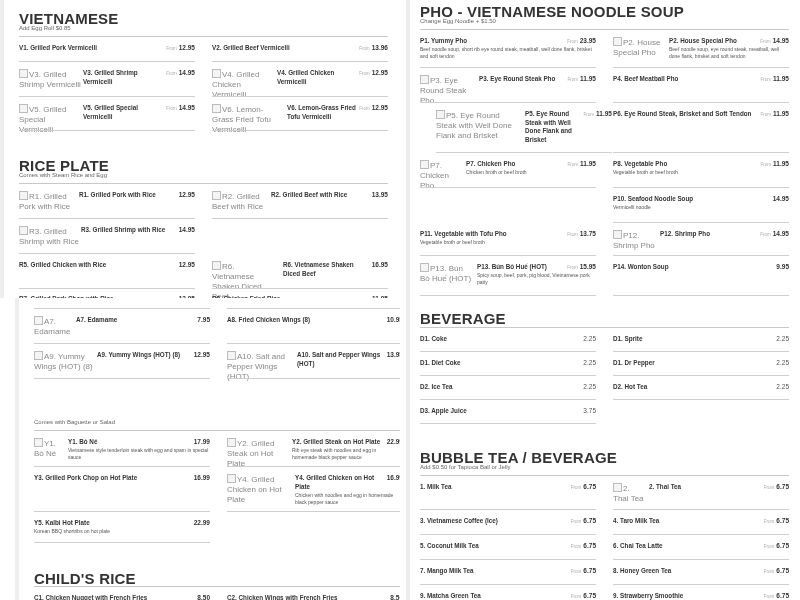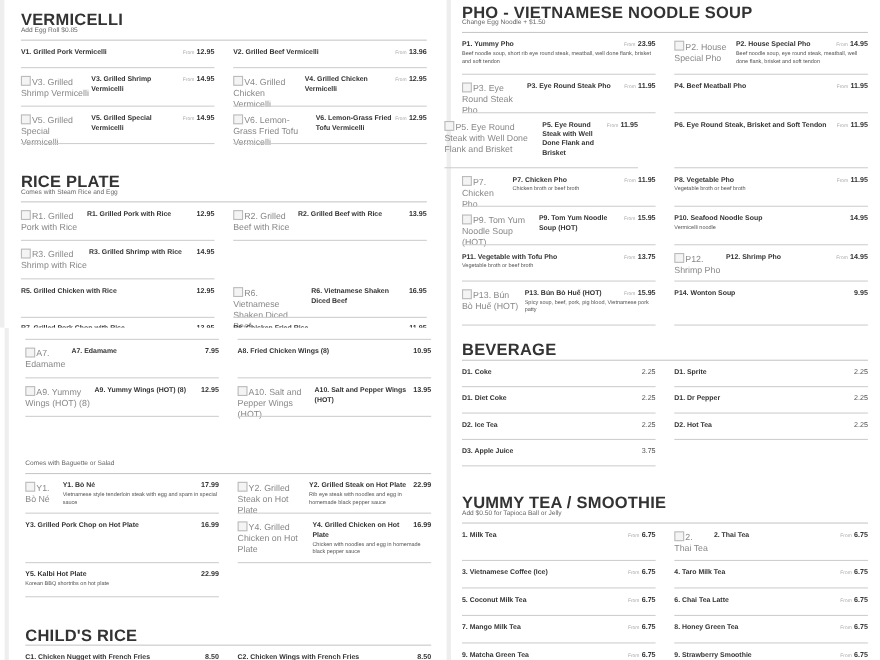--- a/index.html
+++ b/index.html
@@ -18,21 +18,21 @@
   .desc { position:absolute; font-size:5px; color:#555; line-height:6.8px; }
   .price { position:absolute; right:0; font-size:6.5px; font-weight:bold; color:#333; white-space:nowrap; text-align:right; }
   .from { font-size:4.5px; font-weight:normal; color:#aaa; margin-right:2px; }
 </style>
 </head>
 <body>
 
 <div class="tile" style="left:0;top:0;width:400px;height:298px;">
   <div class="edge"></div>
 
-  <div class="sec-title" style="left:19px;top:10px;">VERMICELLI</div>
+  <div class="sec-title" style="left:19px;top:10px;">VIETNAMESE</div>
   <div class="sec-sub" style="left:19px;top:25px;">Add Egg Roll $0.85</div>
   <div class="rule" style="left:19px;top:36px;width:369px;"></div>
 
   <div class="item" style="left:19px;top:37px;width:176px;height:25px;">
     <div class="name" style="left:0;top:7px;width:130px;">V1. Grilled Pork Vermicelli</div>
     <div class="price" style="top:7px;"><span class="from">From</span><span>12.95</span></div>
     <div class="line"></div>
   </div>
 
   <div class="item" style="left:212px;top:37px;width:176px;height:25px;">
@@ -112,21 +112,21 @@
     <div class="name" style="left:0;top:6px;width:130px;">R7. Grilled Pork Chop with Rice</div>
     <div class="price" style="top:6px;">13.95</div>
   </div>
 
   <div class="item" style="left:212px;top:289px;width:176px;height:20px;">
     <div class="name" style="left:0;top:6px;width:130px;">R8. Chicken Fried Rice</div>
     <div class="price" style="top:6px;">11.95</div>
   </div>
 </div>
 
-<div class="tile" style="left:4px;top:298px;width:400px;height:302px;">
+<div class="tile" style="left:15px;top:298px;width:400px;height:302px;">
   <div class="edge"></div>
   <div class="rule" style="left:19px;top:10px;width:176px;background:#cfcfcf;"></div>
   <div class="rule" style="left:212px;top:10px;width:176px;background:#cfcfcf;"></div>
 
   <div class="item" style="left:19px;top:11px;width:176px;height:35px;">
     <div class="ph" style="left:0;top:7px;width:38px;"><span class="broken"></span><span>A7. Edamame</span></div>
     <div class="name" style="left:42px;top:7px;width:90px;">A7. Edamame</div>
     <div class="price" style="top:7px;">7.95</div>
     <div class="line"></div>
   </div>
@@ -233,21 +233,21 @@
     <div class="price" style="top:7px;"><span class="from">From</span><span>11.95</span></div>
     <div class="line"></div>
   </div>
 
   <div class="item" style="left:213px;top:68px;width:176px;height:35px;">
     <div class="name" style="left:0;top:7px;width:130px;">P4. Beef Meatball Pho</div>
     <div class="price" style="top:7px;"><span class="from">From</span><span>11.95</span></div>
     <div class="line"></div>
   </div>
 
-  <div class="item" style="left:4px;top:103px;width:176px;height:50px;">
+  <div class="item" style="left:36px;top:103px;width:176px;height:50px;">
     <div class="ph" style="left:0;top:7px;width:84px;"><span class="broken"></span><span>P5. Eye Round Steak with Well Done Flank and Brisket</span></div>
     <div class="name" style="left:89px;top:7px;width:50px;">P5. Eye Round Steak with Well Done Flank and Brisket</div>
     <div class="price" style="top:7px;"><span class="from">From</span><span>11.95</span></div>
     <div class="line"></div>
   </div>
 
   <div class="item" style="left:213px;top:103px;width:176px;height:50px;">
     <div class="name" style="left:0;top:7px;width:140px;white-space:nowrap;">P6. Eye Round Steak, Brisket and Soft Tendon</div>
     <div class="price" style="top:7px;"><span class="from">From</span><span>11.95</span></div>
     <div class="line"></div>
@@ -261,26 +261,20 @@
     <div class="line"></div>
   </div>
 
   <div class="item" style="left:213px;top:153px;width:176px;height:35px;">
     <div class="name" style="left:0;top:7px;width:130px;">P8. Vegetable Pho</div>
     <div class="desc" style="left:0;top:16px;width:130px;">Vegetable broth or beef broth</div>
     <div class="price" style="top:7px;"><span class="from">From</span><span>11.95</span></div>
     <div class="line"></div>
   </div>
 
-  <div class="item" style="left:20px;top:188px;width:176px;height:35px;">
-    <div class="ph" style="left:0;top:7px;width:66px;"><span class="broken"></span><span>P9. Tom Yum Noodle Soup (HOT)</span></div>
-    <div class="name" style="left:70px;top:7px;width:64px;">P9. Tom Yum Noodle Soup (HOT)</div>
-    <div class="price" style="top:7px;"><span class="from">From</span><span>15.95</span></div>
-    <div class="line"></div>
-  </div>
 
   <div class="item" style="left:213px;top:188px;width:176px;height:35px;">
     <div class="name" style="left:0;top:7px;width:130px;">P10. Seafood Noodle Soup</div>
     <div class="desc" style="left:0;top:16px;width:130px;">Vermicelli noodle</div>
     <div class="price" style="top:7px;">14.95</div>
     <div class="line"></div>
   </div>
 
   <div class="item" style="left:20px;top:223px;width:176px;height:33px;">
     <div class="name" style="left:0;top:7px;width:130px;">P11. Vegetable with Tofu Pho</div>
@@ -352,21 +346,21 @@
     <div class="price" style="top:7px;font-weight:normal;color:#555;">2.25</div>
     <div class="line"></div>
   </div>
 
   <div class="item" style="left:20px;top:100px;width:176px;height:24px;">
     <div class="name" style="left:0;top:7px;width:130px;">D3. Apple Juice</div>
     <div class="price" style="top:7px;font-weight:normal;color:#555;">3.75</div>
     <div class="line"></div>
   </div>
 
-  <div class="sec-title" style="left:20px;top:149px;">YUMMY TEA / SMOOTHIE</div>
+  <div class="sec-title" style="left:20px;top:149px;">BUBBLE TEA / BEVERAGE</div>
   <div class="sec-sub" style="left:20px;top:164px;">Add $0.50 for Tapioca Ball or Jelly</div>
   <div class="rule" style="left:20px;top:175px;width:369px;"></div>
 
   <div class="item" style="left:20px;top:176px;width:176px;height:34px;">
     <div class="name" style="left:0;top:7px;width:130px;">1. Milk Tea</div>
     <div class="price" style="top:7px;"><span class="from">From</span><span>6.75</span></div>
     <div class="line"></div>
   </div>
 
   <div class="item" style="left:213px;top:176px;width:176px;height:34px;">

